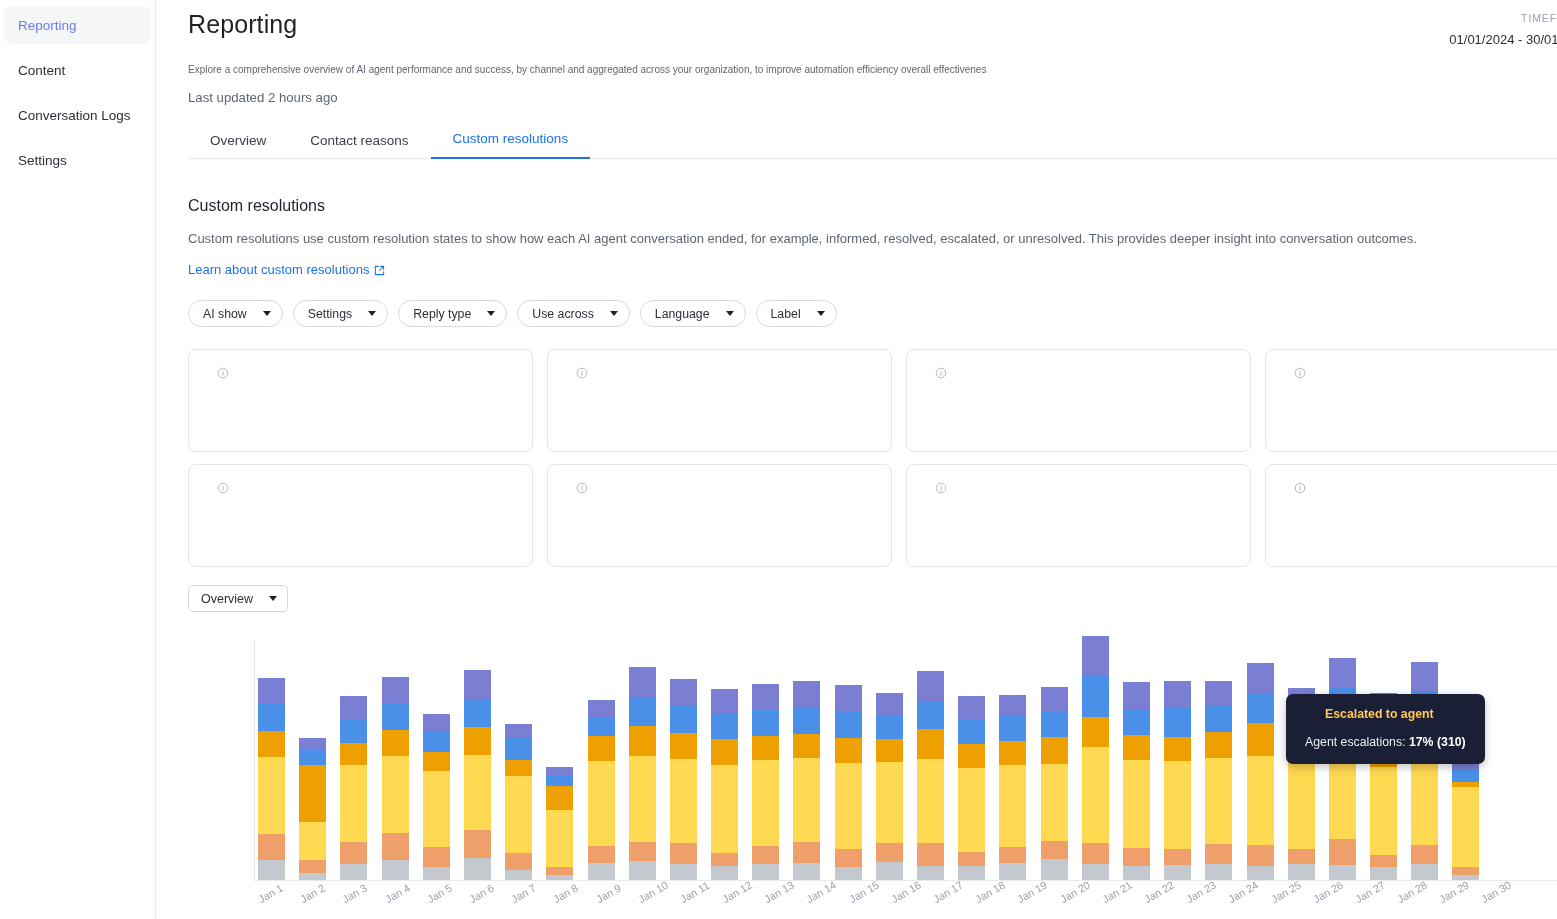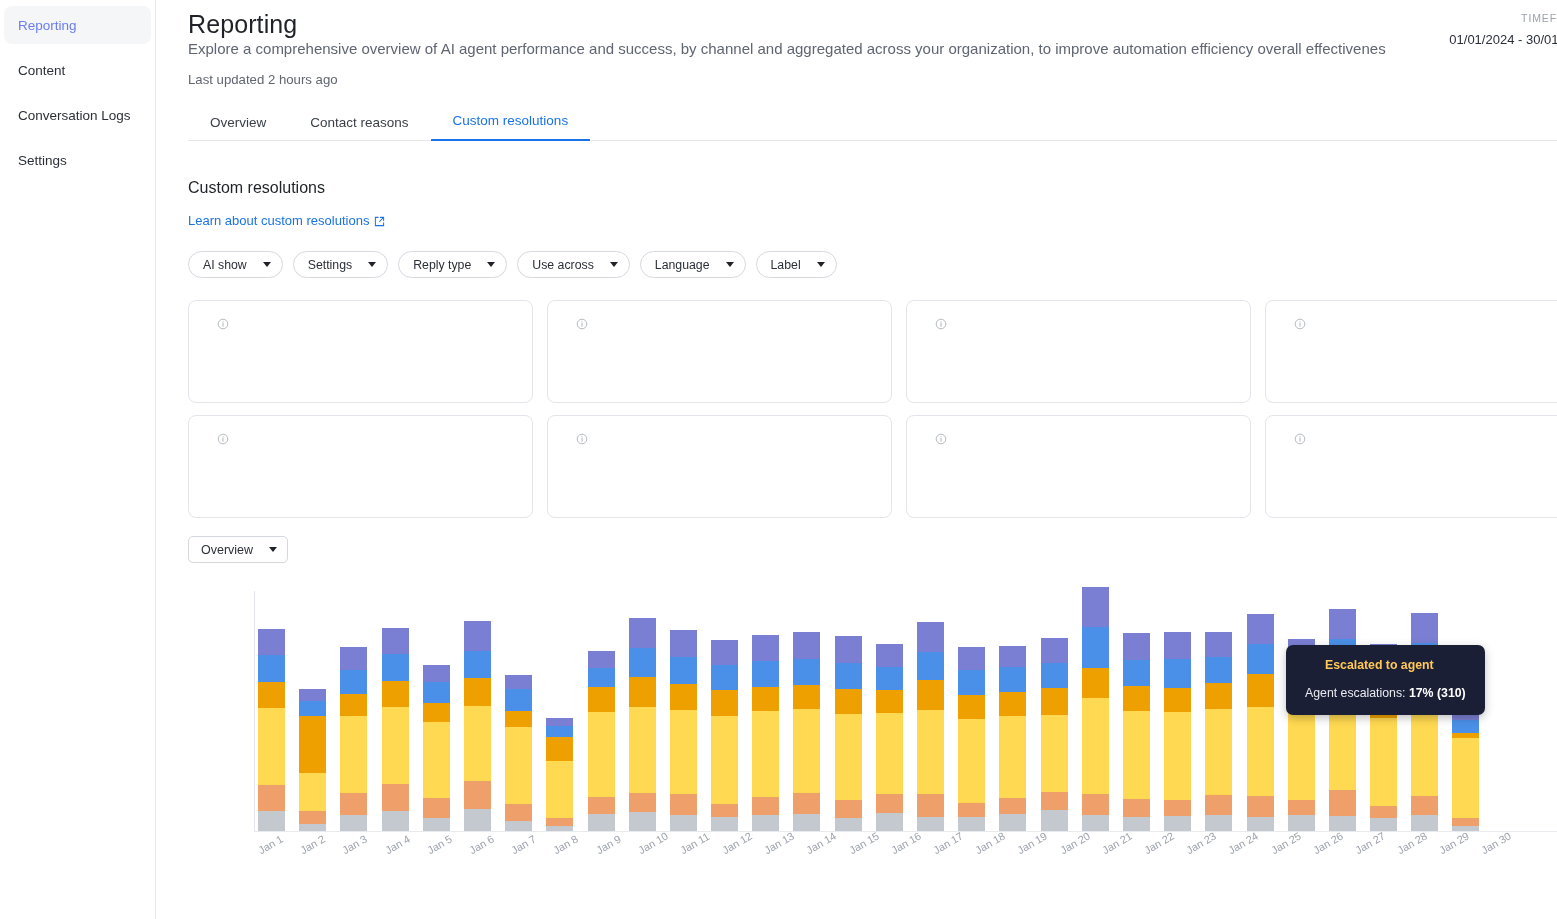--- a/index.html
+++ b/index.html
@@ -24,21 +24,21 @@
     border-radius: 8px;
     font-size: 13.5px; color: #2b2f38; cursor: pointer;
     white-space: nowrap;
   }
   .nav-item.active { background: #f5f6f8; color: #6b7cf0; }
 
   
   .main { flex: 1; height: 919px; position: relative; overflow: hidden; }
   .page-head { padding: 10px 0 0 32px; position: relative; }
   .page-title { font-size: 25px; font-weight: 400; color: #1f2329; letter-spacing: .1px; }
-  .page-desc { font-size: 15px; color: #5f6571; margin-top: 1px; white-space: nowrap; }
+  .page-desc { font-size: 10px; color: #5f6571; margin-top: 25px; white-space: nowrap; }
   .page-sub  { font-size: 13.2px; color: #5f6571; margin-top: 15px; }
 
   .timeframe {
     position: absolute; top: 12px; right: -34px;
     text-align: right; white-space: nowrap;
   }
   .tf-label { font-size: 10.5px; letter-spacing: .9px; color: #9ca2ad; }
   .tf-value { font-size: 13px; color: #2b2f38; margin-top: 8px; }
 
   
@@ -181,20 +181,21 @@
       <div class="tab">
         <span>Contact reasons</span>
       </div>
       <div class="tab active">
         <span>Custom resolutions</span>
       </div>
     </div>
 
     <div class="section">
       <div class="section-title">Custom resolutions</div>
+      <div class="section-desc">Custom resolutions use custom resolution states to show how each AI agent conversation ended, for example, informed, resolved, escalated, or unresolved. This provides deeper insight into conversation outcomes.</div>
       <div class="learn-link">
         <span>Learn about custom resolutions</span>
         <span class="ext-icon">
           <svg width="11" height="11" viewBox="0 0 12 12" fill="none">
             <path d="M4.5 1.5H1.5v9h9v-3" stroke="#1a73e8" stroke-width="1.1" stroke-linecap="round"></path>
             <path d="M7 1.5h3.5V5" stroke="#1a73e8" stroke-width="1.1" stroke-linecap="round" stroke-linejoin="round"></path>
             <path d="M10.3 1.7L6 6" stroke="#1a73e8" stroke-width="1.1" stroke-linecap="round"></path>
           </svg>
         </span>
       </div>

